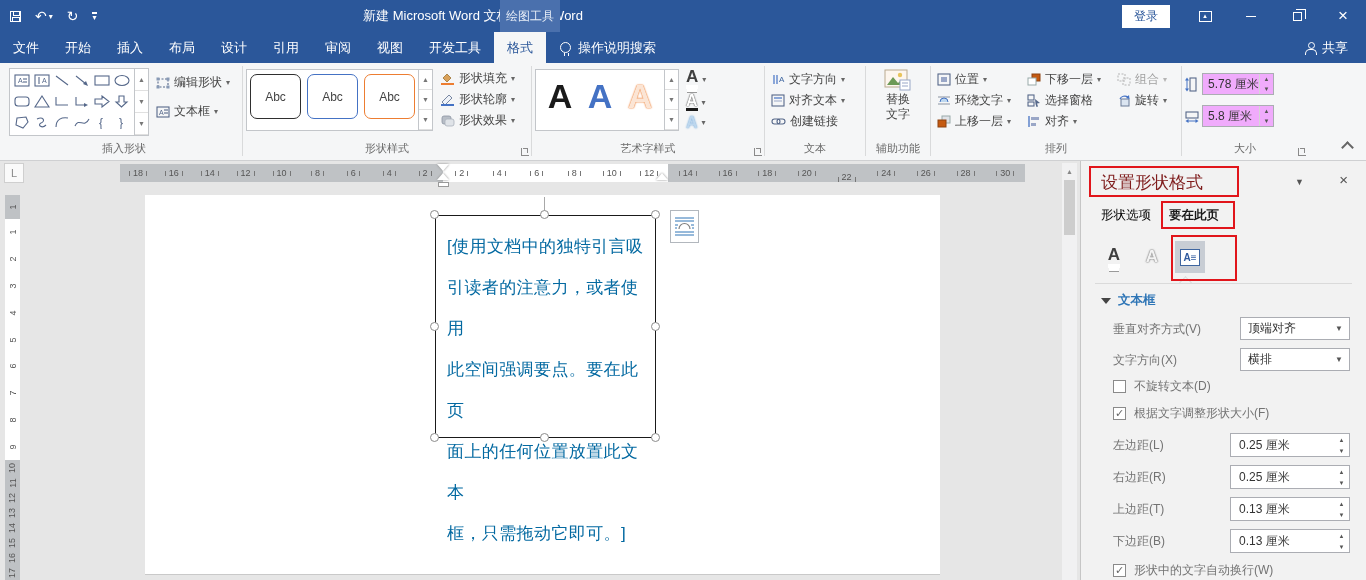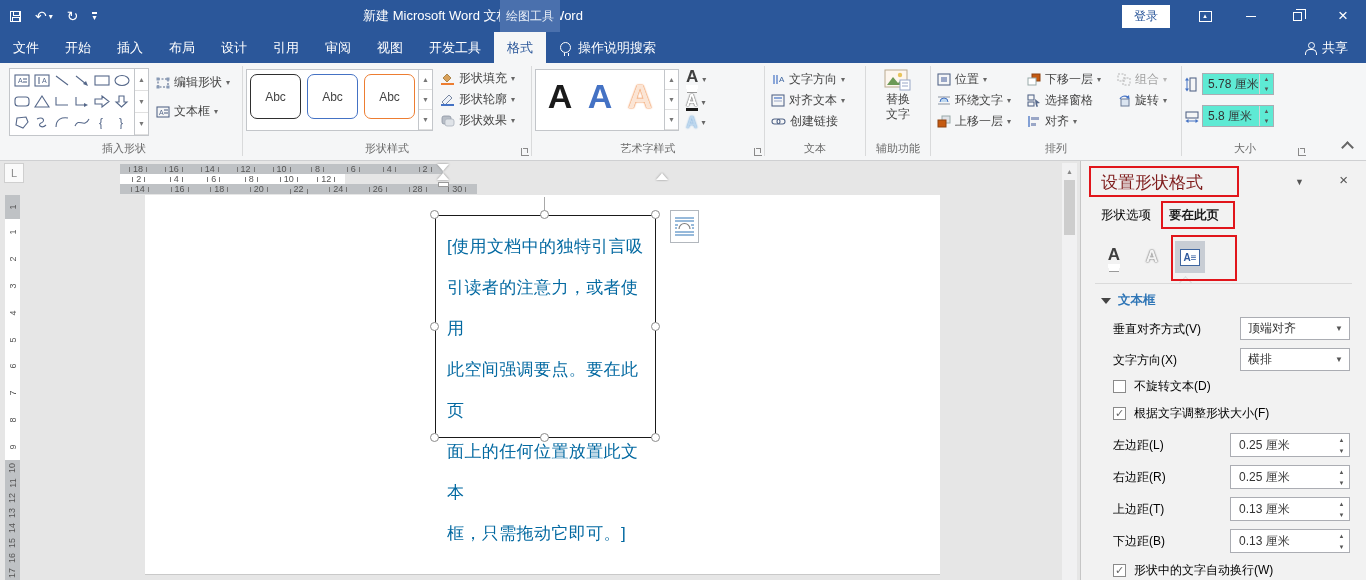--- a/index.html
+++ b/index.html
@@ -51,30 +51,30 @@
   .gallery { background:#fff; border:1px solid #c3c6ca; display:flex; }
   .gscroll { width:14px; border-left:1px solid #c3c6ca; display:flex; flex-direction:column; }
   .gscroll > div { flex:1; display:flex; align-items:center; justify-content:center; font-size:7px; color:#777; border-bottom:1px solid #e0e0e0; }
   .shapes-grid { display:grid; grid-template-columns:repeat(6,20px); grid-auto-rows:21px; padding:1px 2px; }
   .shapes-grid span { display:flex; align-items:center; justify-content:center; }
   .abc-box { width:51px; height:45px; border-radius:7px; background:#fff; display:flex; align-items:center; justify-content:center; font-size:12px; color:#444; margin:4px 3px; }
   .bigA { width:40px; height:52px; display:flex; align-items:center; justify-content:center; font-size:34px; font-weight:bold; }
   .colbtns { display:flex; flex-direction:column; justify-content:flex-start; }
   .bigbtn { display:flex; flex-direction:column; align-items:center; font-size:12px; color:#444; padding:2px 5px; line-height:15px; text-align:center; }
   .spinrow { display:flex; align-items:center; gap:3px; margin:3px 0; }
-  .spinbox { width:72px; height:22px; background:#5eead4; border:1px solid #abadb3; font-size:12px; color:#333; display:flex; align-items:center; padding-left:5px; position:relative; }
+  .spinbox { width:72px; height:22px; background:#f0abfc; border:1px solid #abadb3; font-size:12px; color:#333; display:flex; align-items:center; padding-left:5px; position:relative; }
   .spinarrows { position:absolute; right:0; top:0; bottom:0; width:14px; border-left:1px solid #d5d5d5; display:flex; flex-direction:column; }
   .spinarrows i { flex:1; font-style:normal; font-size:6px; color:#555; display:flex; align-items:center; justify-content:center; }
   .grayed { color:#a0a0a0 !important; }
   #collapse-chevron { position:absolute; right:14px; bottom:8px; width:9px; height:9px; border-left:2px solid #666; border-top:2px solid #666; transform:rotate(45deg); }
 
   
   #docarea { position:absolute; top:161px; left:0; width:1080px; height:419px; background:#e6e6e6; overflow:hidden; }
   #tabsel { position:absolute; left:4px; top:2px; width:20px; height:20px; background:#fafafa; border:1px solid #cfcfcf; color:#8a8a8a; font-size:11px; display:flex; align-items:center; justify-content:center; }
-  #hruler { position:absolute; left:120px; top:3px; width:905px; height:18px; display:flex;flex-direction:column; }
+  #hruler { position:absolute; left:120px; top:3px; width:905px; height:18px; display:flex; }
   .hseg { display:flex; }
   .hseg.dark { background:#bfc2c5; }
   .hseg.light { background:#fff; }
   .hcell { display:flex; align-items:center; justify-content:center; gap:3px; }
   .hcell b { font-weight:normal; font-size:9px; color:#555; }
   .tick { width:1px; height:5px; background:#777; }
   #vruler { position:absolute; left:5px; top:34px; width:15px; height:385px; display:flex; flex-direction:column; }
   .vseg { display:flex; flex-direction:column; }
   .vseg.dark { background:#bfc2c5; }
   .vseg.light { background:#fff; }
@@ -109,21 +109,21 @@
   #picon3 { background:#c8cdd4; }
   .A-fill { font-size:17px; font-weight:bold; color:#3f3f3f; border-bottom:4px solid #fff; box-shadow:0 4px 0 -1px #fff,0 5px 0 -1px #9a9a9a; }
   .A-eff { font-size:17px; font-weight:bold; color:#f2f2f2; text-shadow:0 0 1.5px #707070,0 0 1.5px #707070; }
   .A-layout { width:20px; height:17px; border:1.2px solid #3f66a0; background:#fff; font-size:10px; color:#2f5a9e; display:flex; align-items:center; justify-content:center; font-weight:bold; }
   #pane-div { position:absolute; left:14px; right:14px; top:122px; height:1px; background:#dadada; }
   #pane-notch { position:absolute; left:100px; top:117px; width:9px; height:9px; background:#f2f2f2; border-left:1px solid #dadada; border-top:1px solid #dadada; transform:rotate(45deg); }
   #sec-head { position:absolute; left:20px; top:131px; display:flex; align-items:center; gap:7px; }
   #sec-head .tri { width:0; height:0; border-left:5px solid transparent; border-right:5px solid transparent; border-top:6px solid #444; transform:rotate(0deg); }
   #sec-head b { color:#2e75b6; font-size:12.5px; }
   .prow { position:absolute; left:32px; right:16px; height:24px; display:flex; align-items:center; }
-  .prow .lbl { color:#000000; }
+  .prow .lbl { color:#737373; }
   .pctrl { position:absolute; right:16px; width:110px; height:23px; background:#fff; border:1px solid #abadb3; display:flex; align-items:center; padding-left:7px; color:#333; }
   .pctrl .dcar { position:absolute; right:6px; font-size:8px; color:#555; }
   .pspin { position:absolute; right:16px; width:120px; height:24px; background:#fff; border:1px solid #abadb3; display:flex; align-items:center; padding-left:8px; color:#333; }
   .pspin .arr { position:absolute; right:0; top:0; bottom:0; width:15px; display:flex; flex-direction:column; }
   .pspin .arr i { flex:1; font-style:normal; font-size:6px; color:#555; display:flex; align-items:center; justify-content:center; }
   .cb { width:13px; height:13px; background:#fff; border:1px solid #8a8a8a; margin-right:8px; display:flex; align-items:center; justify-content:center; font-size:11px; color:#666; line-height:13px; }
   .redbox { position:absolute; border:2.5px solid #e1151b; pointer-events:none; }
 
   svg { display:block; }
   .shp { stroke:#56688a; fill:none; stroke-width:1.1; }

